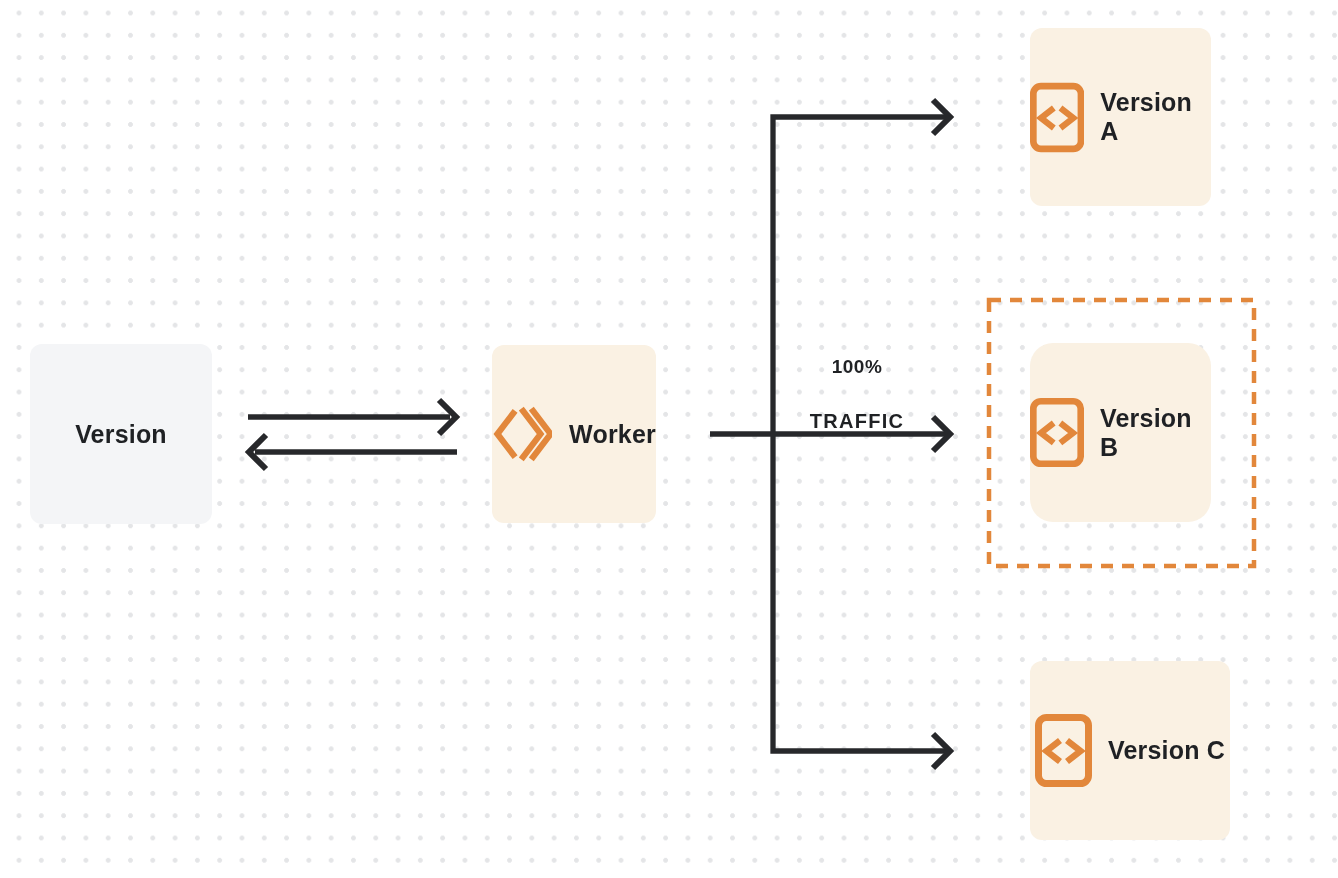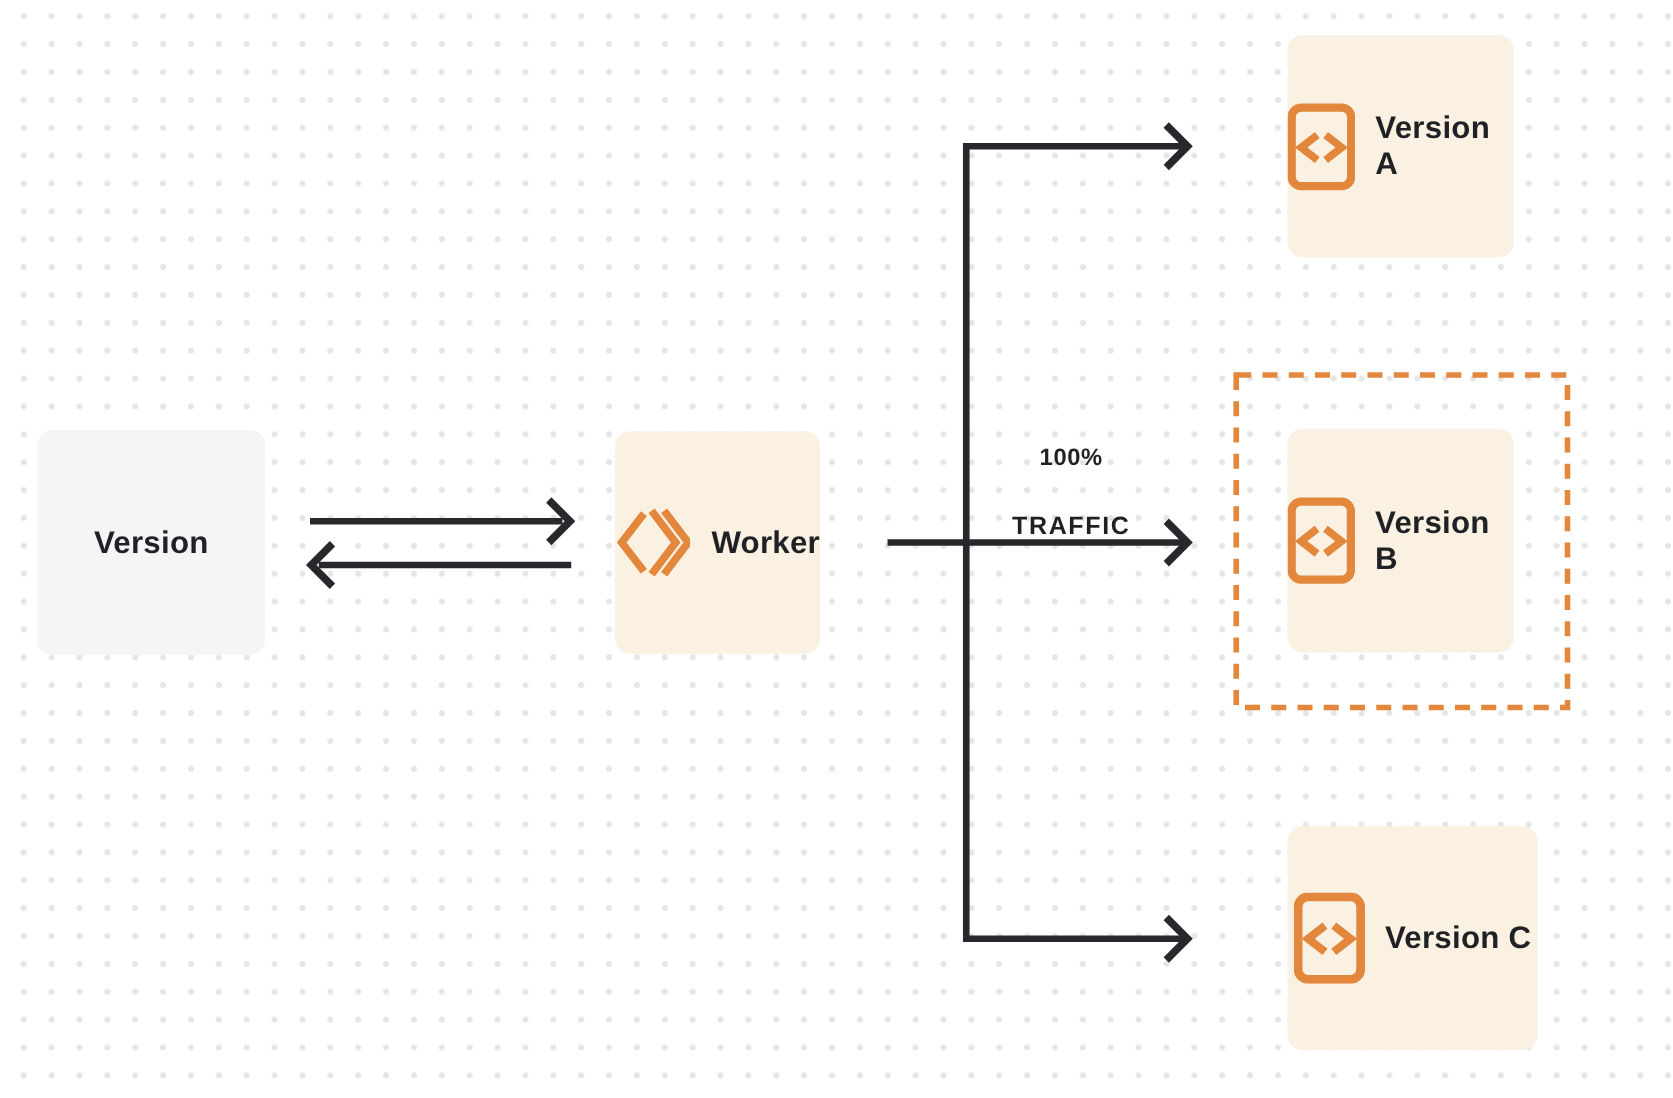--- a/index.html
+++ b/index.html
@@ -44,21 +44,21 @@
   .node-label {
     font-size: 25px;
     font-weight: bold;
     color: var(--text, #1F2124);
     letter-spacing: 0.2px;
     line-height: 29px;
   }
   .client  { left: 30px;   top: 344px; width: 182px; height: 180px; background: var(--node-gray, #F4F5F7); }
   .worker  { left: 492px;  top: 345px; width: 164px; height: 178px; background: var(--node-cream, #FAF1E3); gap: 17px; }
   .va      { left: 1030px; top: 28px;  width: 181px; height: 178px; background: var(--node-cream, #FAF1E3); gap: 16px; }
-  .vb      { left: 1030px; top: 343px; width: 181px; height: 179px; background: var(--node-cream, #FAF1E3); gap: 16px; }
+  .vb      { left: 1030px; top: 343px; width: 181px; height: 179px; background: var(--node-cream, #FAF1E3); gap: 16px; border-radius: 23px; }
   .vc      { left: 1030px; top: 661px; width: 200px; height: 179px; background: var(--node-cream, #FAF1E3); gap: 16px; }
 
   .icon-stroke { stroke: var(--accent, #E2873B); fill: none; }
 
   .deployed-label-wrap {
     position: absolute;
     left: 987px; top: 283px; width: 269px;
     text-align: center;
     pointer-events: none;
   }

